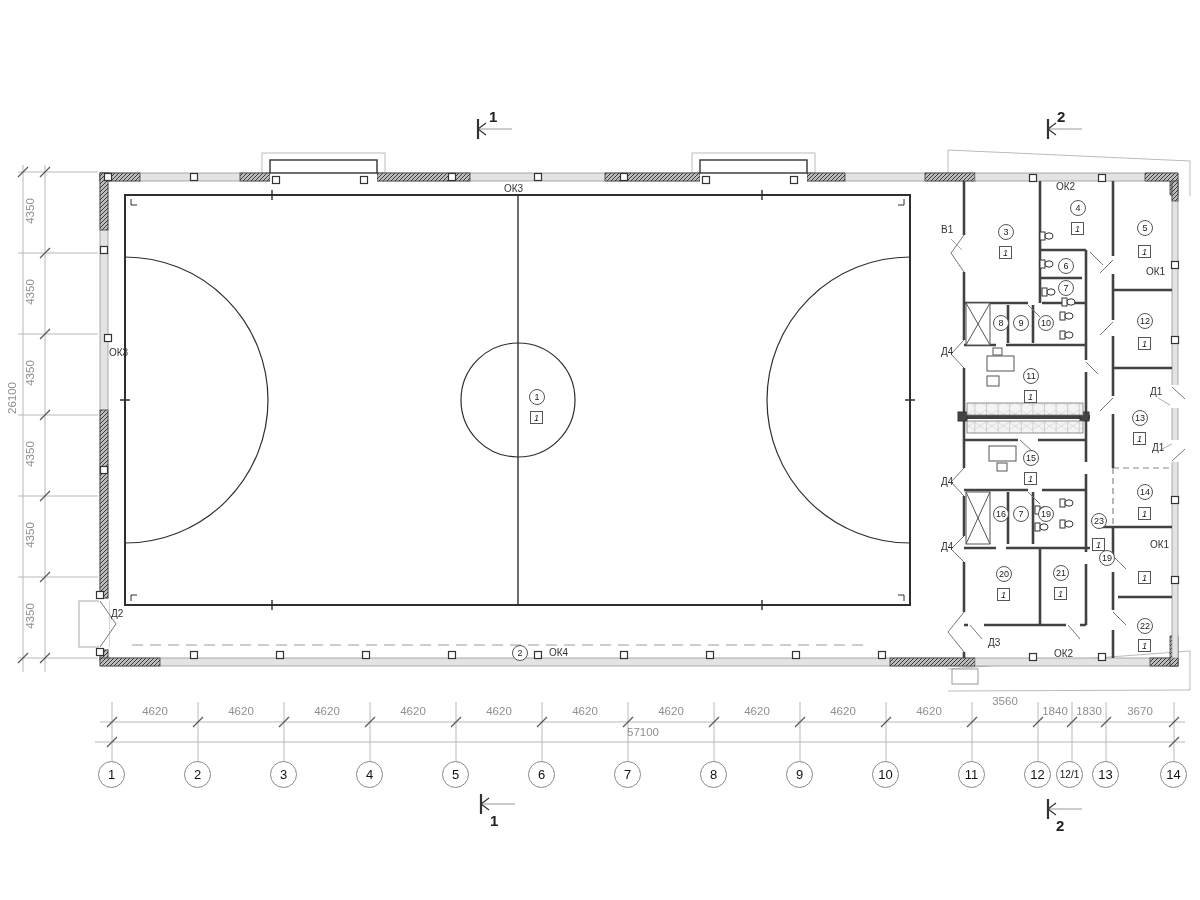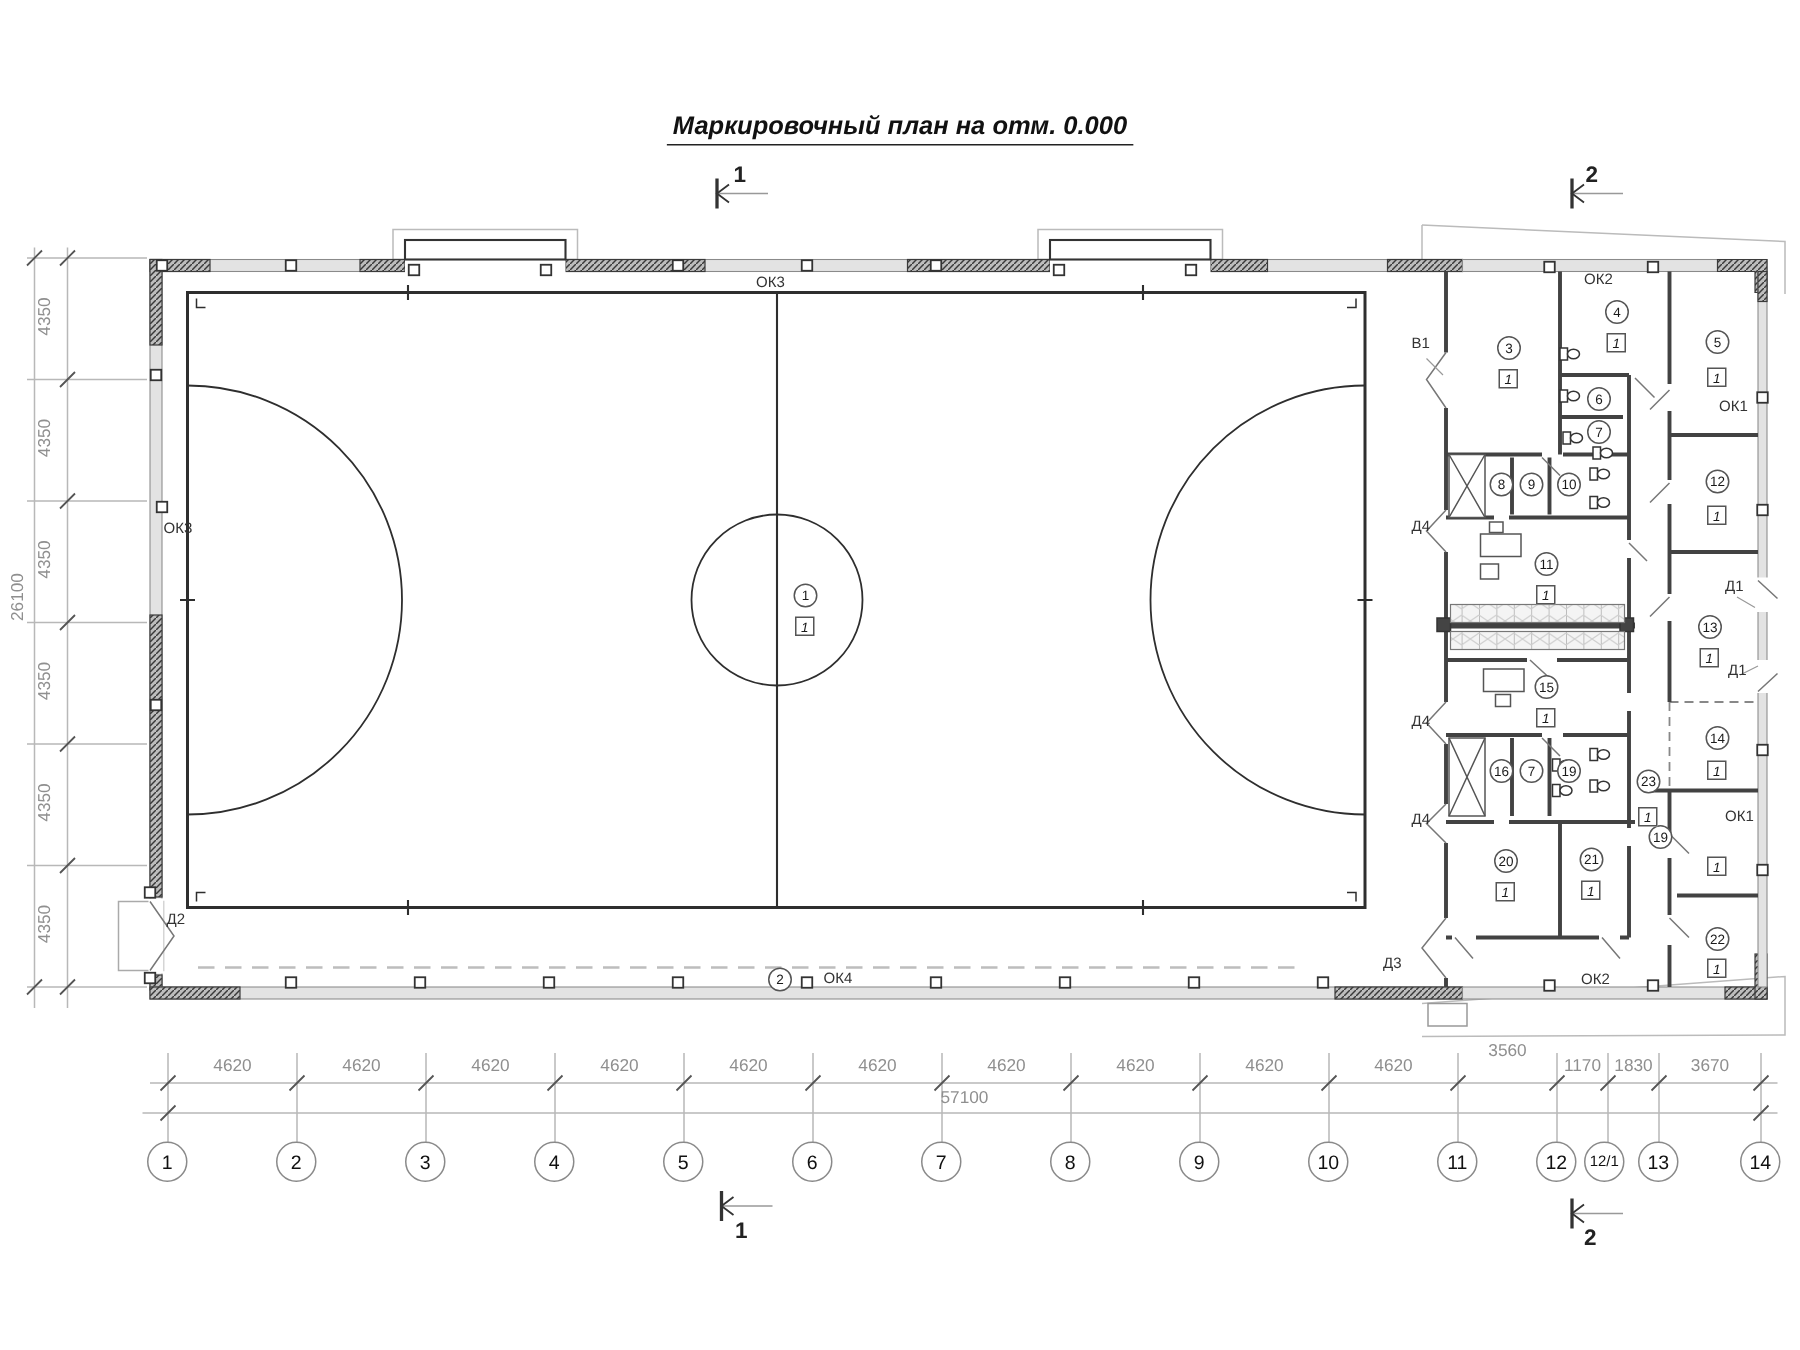--- a/index.html
+++ b/index.html
@@ -236,34 +236,33 @@
     <path d="M1056,123 L1048,129 L1056,135" stroke="#333" stroke-width="1.2"></path>
     <path d="M481,794 V814" stroke="#333" stroke-width="2.2"></path>
     <path d="M481,804 H515" stroke="#999" stroke-width="1"></path>
     <path d="M489,798 L481,804 L489,810" stroke="#333" stroke-width="1.2"></path>
     <path d="M1048,799 V819" stroke="#333" stroke-width="2.2"></path>
     <path d="M1048,809 H1082" stroke="#999" stroke-width="1"></path>
     <path d="M1056,803 L1048,809 L1056,815" stroke="#333" stroke-width="1.2"></path>
   </g>
 </svg>
 
-<div class="title">Маркировочный план на отм. 0.000</div>
 
 <div class="lbl" style="left:504px;top:183px">ОК3</div>
 <div class="lbl" style="left:109px;top:347px">ОК3</div>
 <div class="lbl" style="left:549px;top:647px">ОК4</div>
 <div class="lbl" style="left:1056px;top:181px">ОК2</div>
 <div class="lbl" style="left:1054px;top:648px">ОК2</div>
 <div class="lbl" style="left:1146px;top:266px">ОК1</div>
 <div class="lbl" style="left:1150px;top:539px">ОК1</div>
 <div class="lbl" style="left:941px;top:224px">В1</div>
 <div class="lbl" style="left:1150px;top:386px">Д1</div>
 <div class="lbl" style="left:1152px;top:442px">Д1</div>
 <div class="lbl" style="left:111px;top:608px">Д2</div>
-<div class="lbl" style="left:922px;top:637px">Д3</div>
+<div class="lbl" style="left:988px;top:637px">Д3</div>
 <div class="lbl" style="left:941px;top:346px">Д4</div>
 <div class="lbl" style="left:941px;top:476px">Д4</div>
 <div class="lbl" style="left:941px;top:541px">Д4</div>
 
 <div class="sec" style="left:489px;top:108px">1</div>
 <div class="sec" style="left:1057px;top:108px">2</div>
 <div class="sec" style="left:490px;top:812px">1</div>
 <div class="sec" style="left:1056px;top:817px">2</div>
 
 <div class="rc" style="left:529px;top:389px">1</div>
@@ -308,21 +307,21 @@
 <div class="dimt" style="left:219px;top:705px">4620</div>
 <div class="dimt" style="left:305px;top:705px">4620</div>
 <div class="dimt" style="left:391px;top:705px">4620</div>
 <div class="dimt" style="left:477px;top:705px">4620</div>
 <div class="dimt" style="left:563px;top:705px">4620</div>
 <div class="dimt" style="left:649px;top:705px">4620</div>
 <div class="dimt" style="left:735px;top:705px">4620</div>
 <div class="dimt" style="left:821px;top:705px">4620</div>
 <div class="dimt" style="left:907px;top:705px">4620</div>
 <div class="dimt" style="left:983px;top:695px">3560</div>
-<div class="dimt" style="left:1033px;top:705px">1170</div>
+<div class="dimt" style="left:1033px;top:705px">1840</div>
 <div class="dimt" style="left:1067px;top:705px">1830</div>
 <div class="dimt" style="left:1118px;top:705px">3670</div>
 <div class="dimt" style="left:621px;top:726px">57100</div>
 
 <div class="dimt vd" style="left:8px;top:205px">4350</div>
 <div class="dimt vd" style="left:8px;top:286px">4350</div>
 <div class="dimt vd" style="left:8px;top:367px">4350</div>
 <div class="dimt vd" style="left:8px;top:448px">4350</div>
 <div class="dimt vd" style="left:8px;top:529px">4350</div>
 <div class="dimt vd" style="left:8px;top:610px">4350</div>

